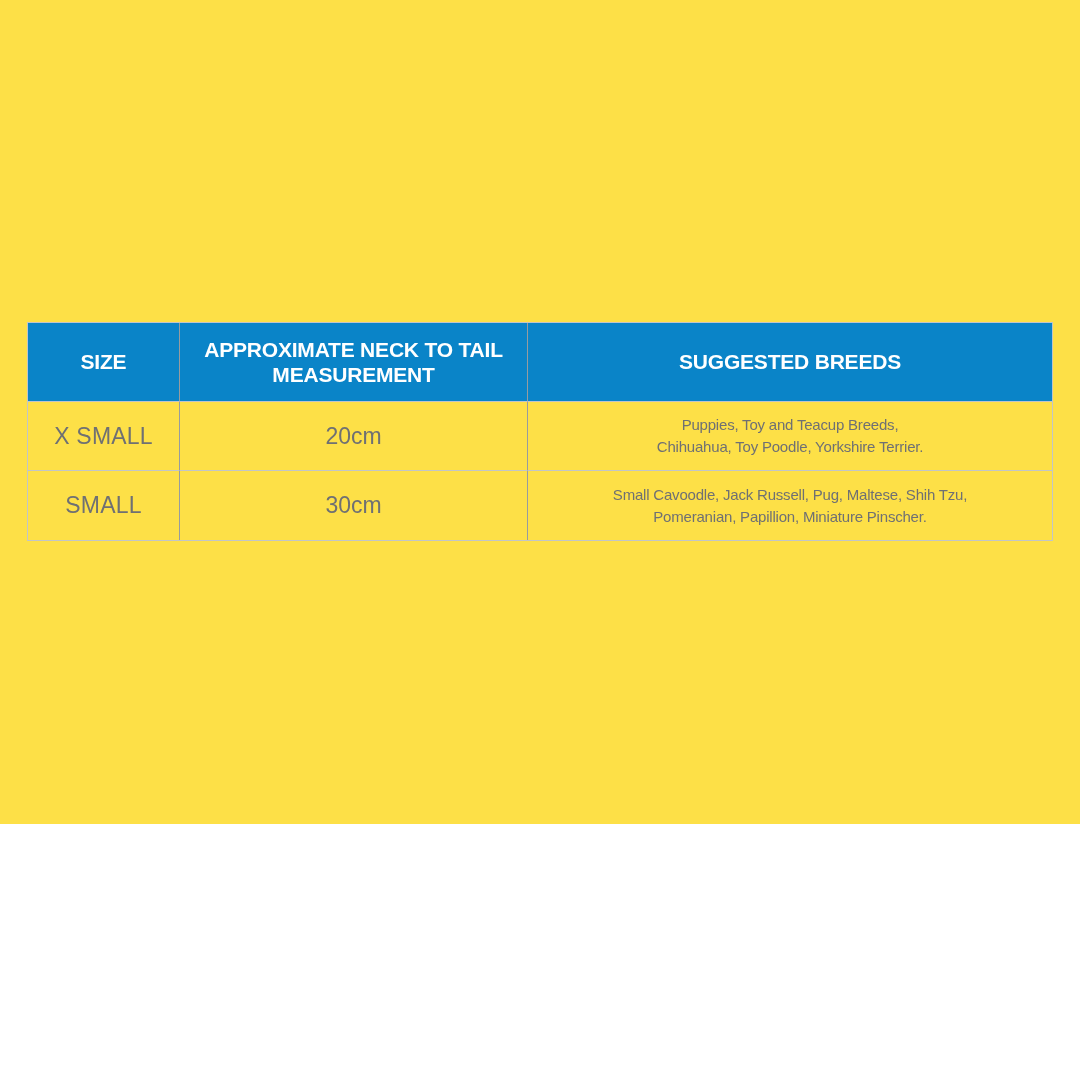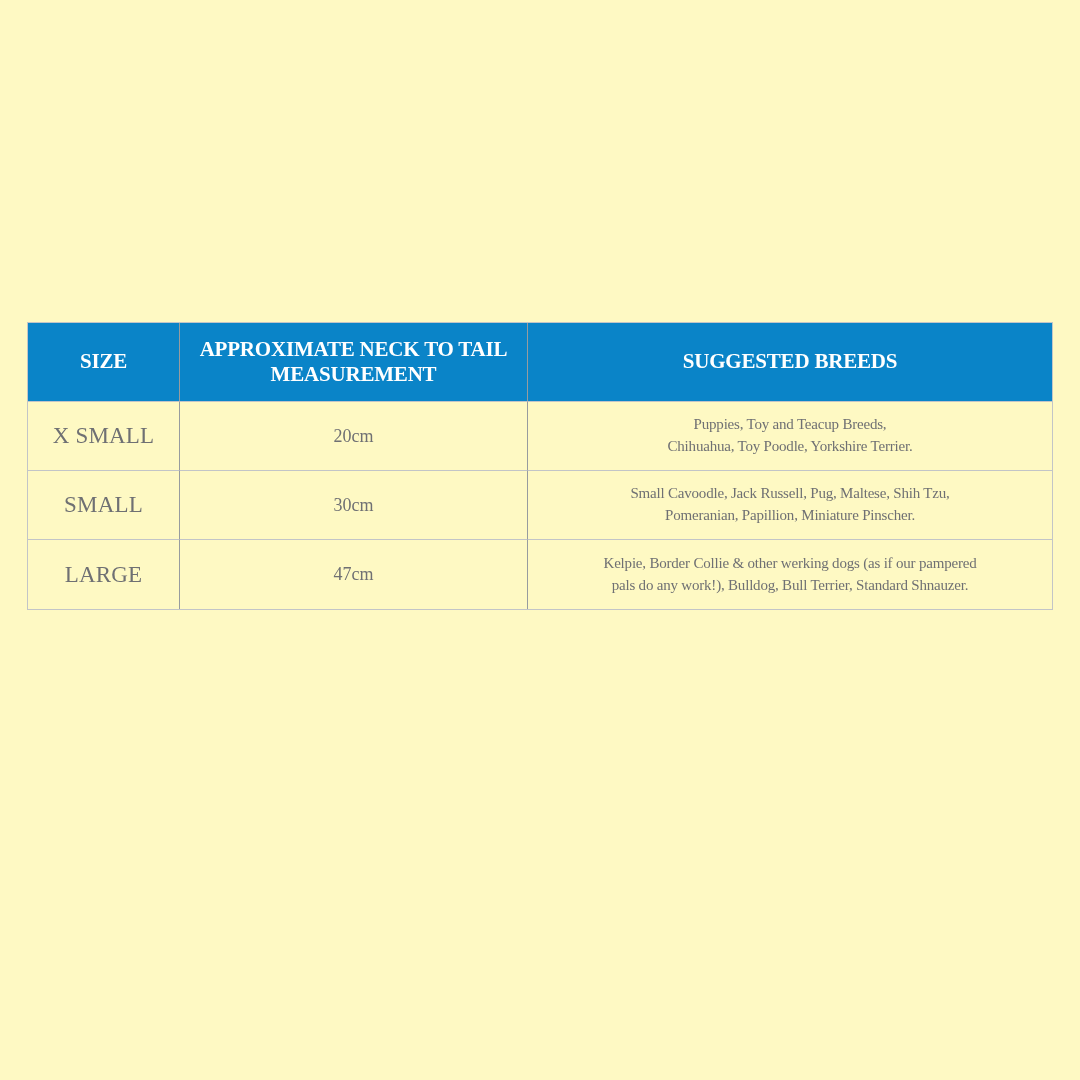--- a/index.html
+++ b/index.html
@@ -3,23 +3,23 @@
 <meta charset="utf-8">
 <style>
   html, body {
     margin: 0;
     padding: 0;
     background: #ffffff;
   }
   .canvas {
     position: relative;
     width: 1080px;
-    height: 1080px;
-    background: #fef9c3;
-    font-family: Liberation Serif, serif;
+    height: 824px;
+    background: #fde047;
+    font-family: Liberation Sans, sans-serif;
     overflow: hidden;
   }
   table.size-table {
     position: absolute;
     left: 27px;
     top: 322px;
     width: 1026px;
     border-collapse: separate;
     border-spacing: 0;
     border: 1px solid var(--grid-outer, #c2c5c7);
@@ -50,21 +50,21 @@
     line-height: 1.2;
   }
   tbody td { height: 69px; }
 
   td.size-cell {
     font-size: 23px;
     color: var(--body-text, #6f7073);
     letter-spacing: 0.2px;
   }
   td.measure-cell {
-    font-size: 18px;
+    font-size: 23px;
     color: var(--body-text, #6f7073);
   }
   td.breeds-cell {
     font-size: 15px;
     color: var(--body-text, #6f7073);
     line-height: 1.45;
     letter-spacing: -0.2px;
     white-space: pre-wrap;
     padding: 4px 6px;
   }
@@ -92,21 +92,15 @@
         <td class="measure-cell">20cm</td>
         <td class="breeds-cell">Puppies, Toy and Teacup Breeds,
 Chihuahua, Toy Poodle, Yorkshire Terrier.</td>
       </tr>
       <tr>
         <td class="size-cell">SMALL</td>
         <td class="measure-cell">30cm</td>
         <td class="breeds-cell">Small Cavoodle, Jack Russell, Pug, Maltese, Shih Tzu,
 Pomeranian, Papillion, Miniature Pinscher.</td>
       </tr>
-      <tr>
-        <td class="size-cell">LARGE</td>
-        <td class="measure-cell">47cm</td>
-        <td class="breeds-cell">Kelpie, Border Collie &amp; other werking dogs (as if our pampered
-pals do any work!), Bulldog, Bull Terrier, Standard Shnauzer.</td>
-      </tr>
     </tbody>
   </table>
 </div>
 
 </body></html>

